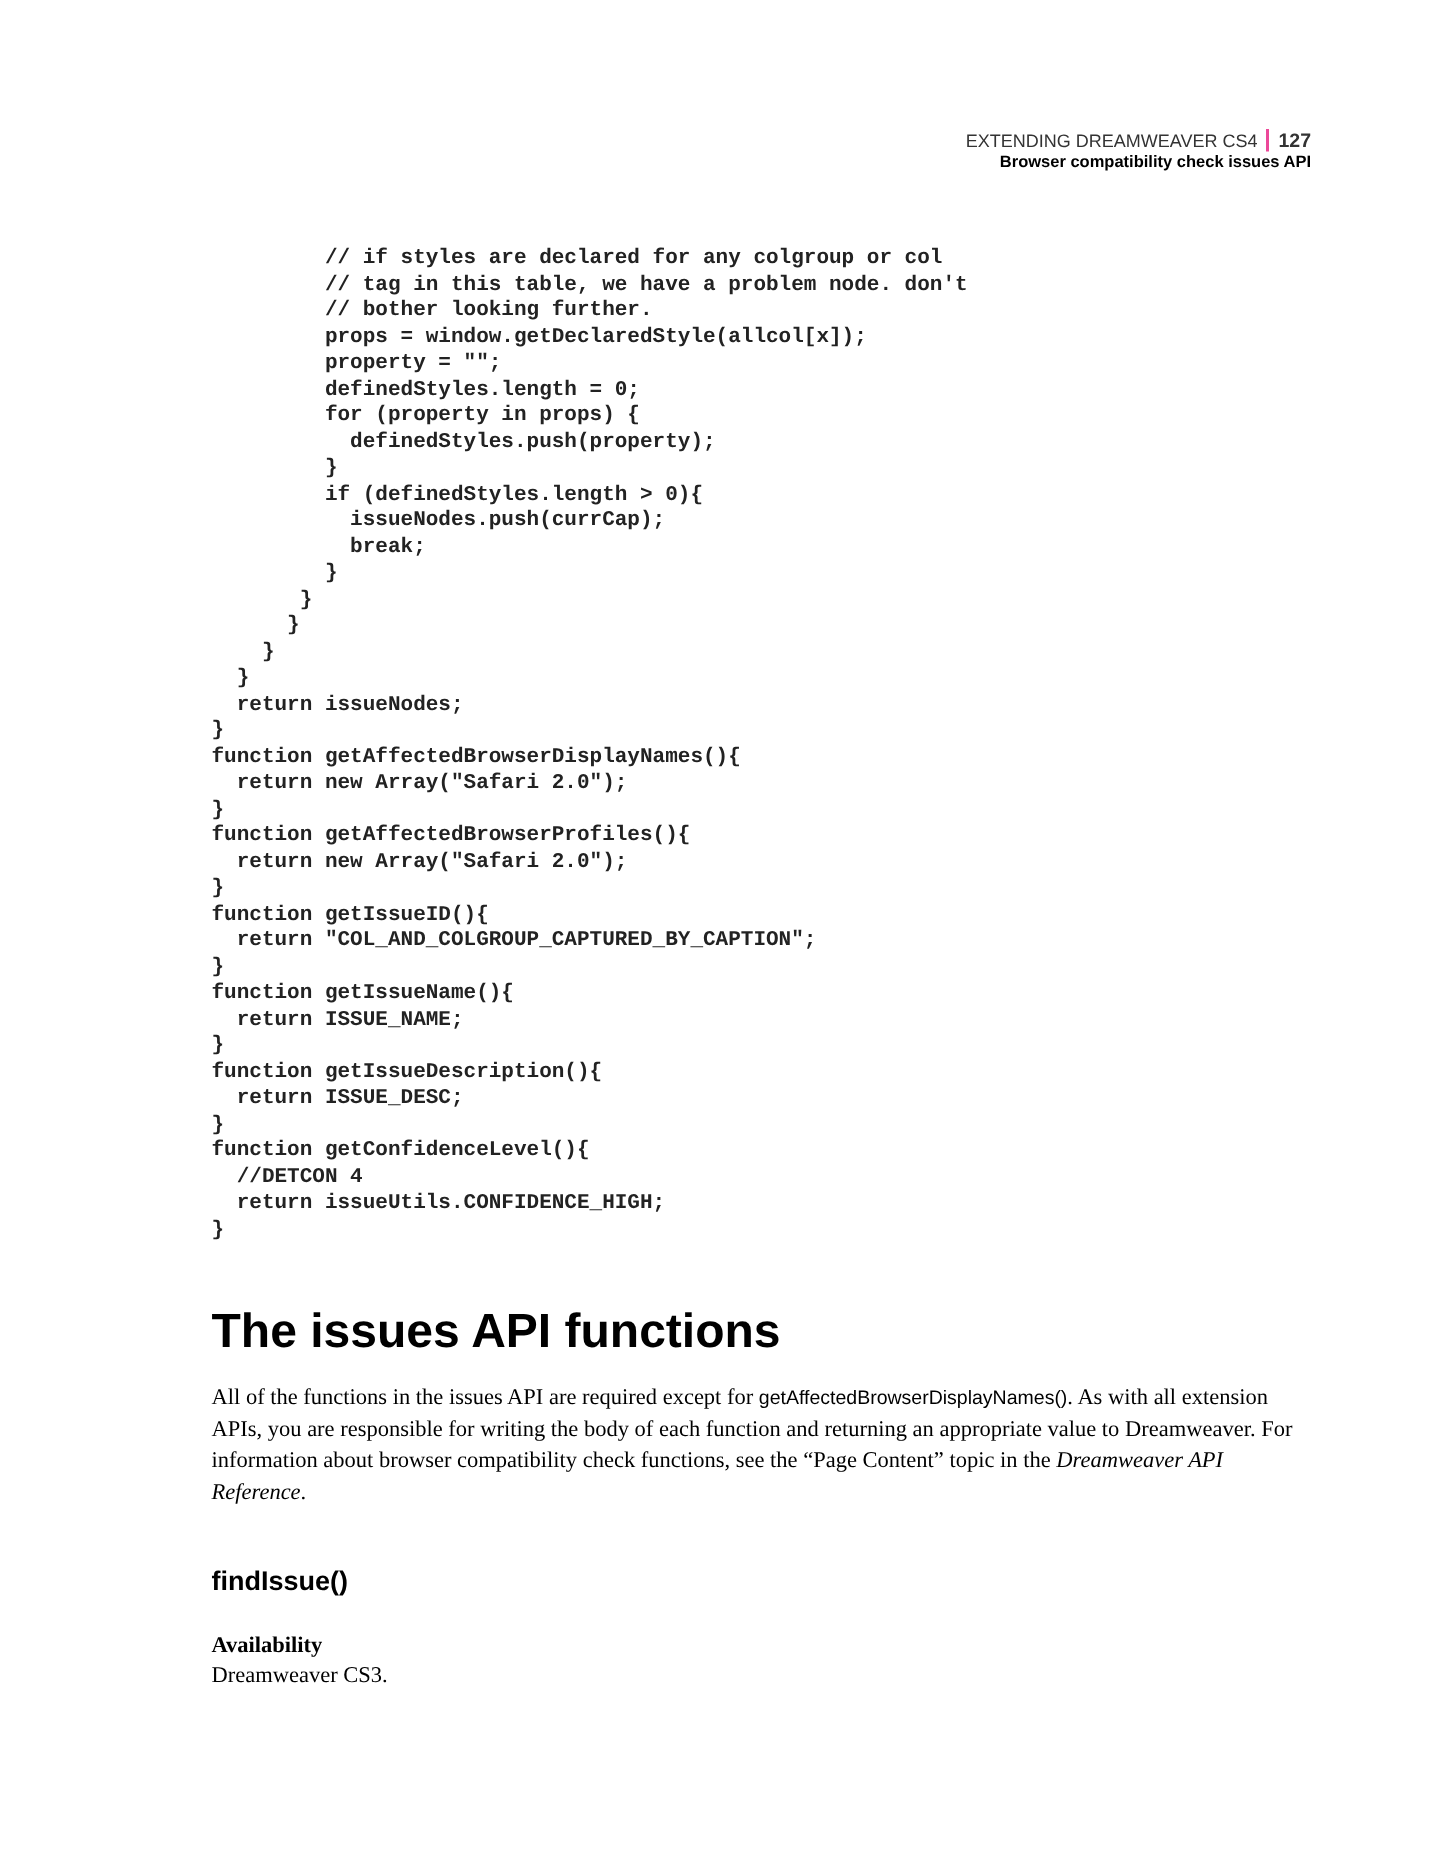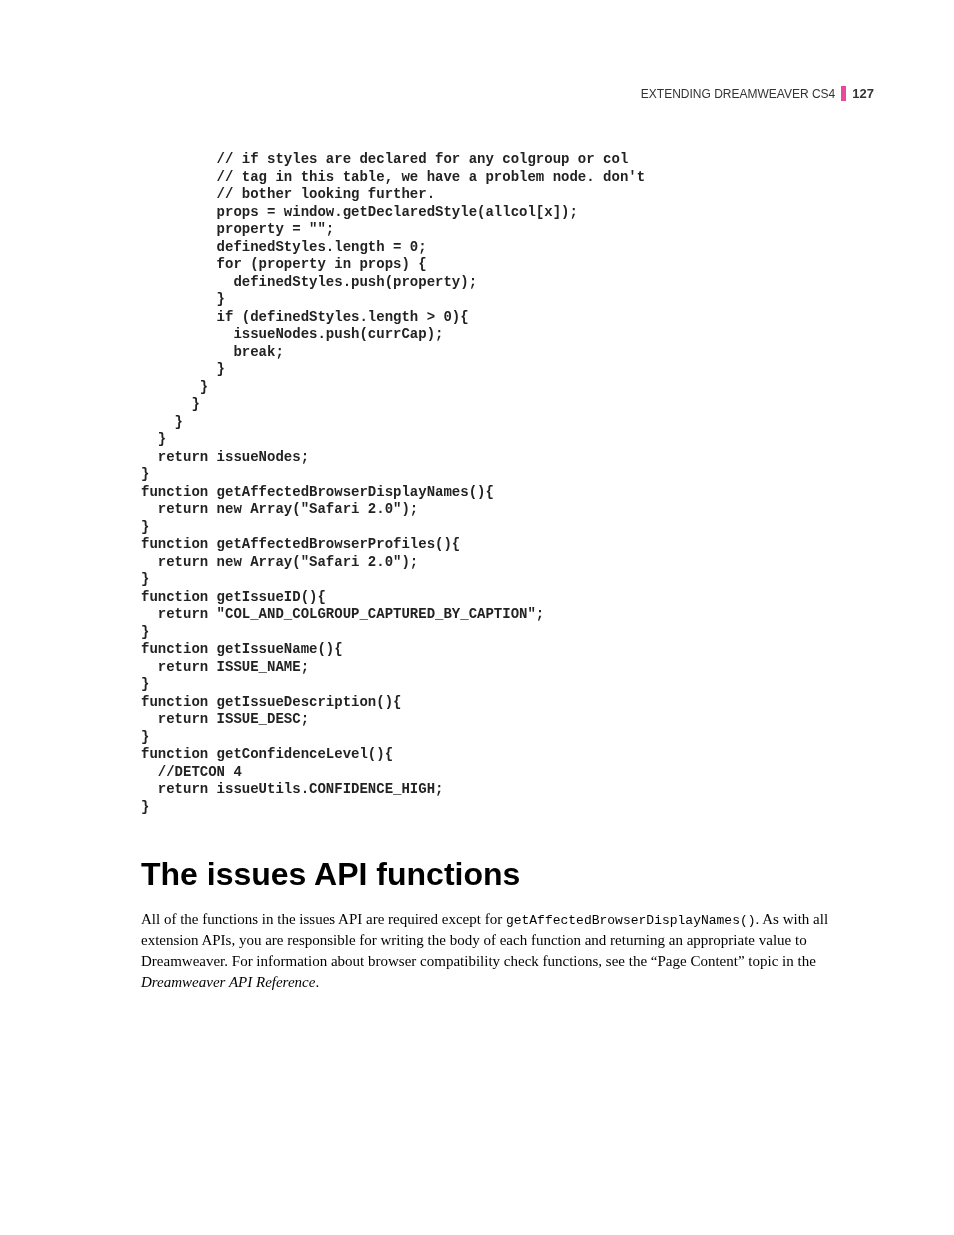--- a/index.html
+++ b/index.html
@@ -21,21 +21,21 @@
   }
   .running-header .line1 {
     font-family: "Myriad Pro", Arial, Helvetica, sans-serif;
     font-size: 12px;
     color: #333;
   }
   .running-header .line1 .pagenum {
     font-weight: bold;
     font-size: 13px;
     padding-left: 6px;
-    border-left: 5px solid #ec4899;
+    border-left: 2px solid #ec4899;
     margin-left: 6px;
   }
   .running-header .line2 {
     font-family: "Myriad Pro", Arial, Helvetica, sans-serif;
     font-size: 11px;
     font-weight: bold;
     color: #000;
     margin-top: 1px;
   }
   pre.code {
@@ -54,21 +54,21 @@
     margin: 30px 0 16px 0;
     color: #000;
   }
   p.body {
     font-size: 15px;
     line-height: 1.4;
     margin: 0 0 12px 0;
     color: #000;
   }
   p.body code {
-    font-family: Liberation Mono, monospace;
+    font-family: Liberation Sans, sans-serif;
     font-size: 13px;
   }
   p.body em {
     font-style: italic;
     font-family: Liberation Serif, serif;
   }
   h3.subsection-heading {
     font-family: "Myriad Pro", Arial, Helvetica, sans-serif;
     font-weight: bold;
     font-size: 18px;
@@ -88,20 +88,21 @@
 </style>
 </head>
 <body>
 
 <div class="page">
 
   <div class="running-header">
     <div class="line1">
       <span>EXTENDING DREAMWEAVER CS4</span><span class="pagenum">127</span>
     </div>
+    <div class="line2">Browser compatibility check issues API</div>
   </div>
 
   <pre class="code">         // if styles are declared for any colgroup or col
          // tag in this table, we have a problem node. don't
          // bother looking further.
          props = window.getDeclaredStyle(allcol[x]);
          property = "";
          definedStyles.length = 0;
          for (property in props) {
            definedStyles.push(property);
@@ -135,15 +136,18 @@
   //DETCON 4
   return issueUtils.CONFIDENCE_HIGH;
 }</pre>
 
   <h2 class="section-heading">The issues API functions</h2>
 
   <p class="body">
     <span>All of the functions in the issues API are required except for </span><code>getAffectedBrowserDisplayNames()</code><span>. As with all extension APIs, you are responsible for writing the body of each function and returning an appropriate value to Dreamweaver. For information about browser compatibility check functions, see the “Page Content” topic in the </span><em>Dreamweaver API Reference</em><span>.</span>
   </p>
 
+  <h3 class="subsection-heading">findIssue()</h3>
 
+  <p class="runhead">Availability</p>
+  <p class="bodyline">Dreamweaver CS3.</p>
 
 </div>
 
 </body></html>

